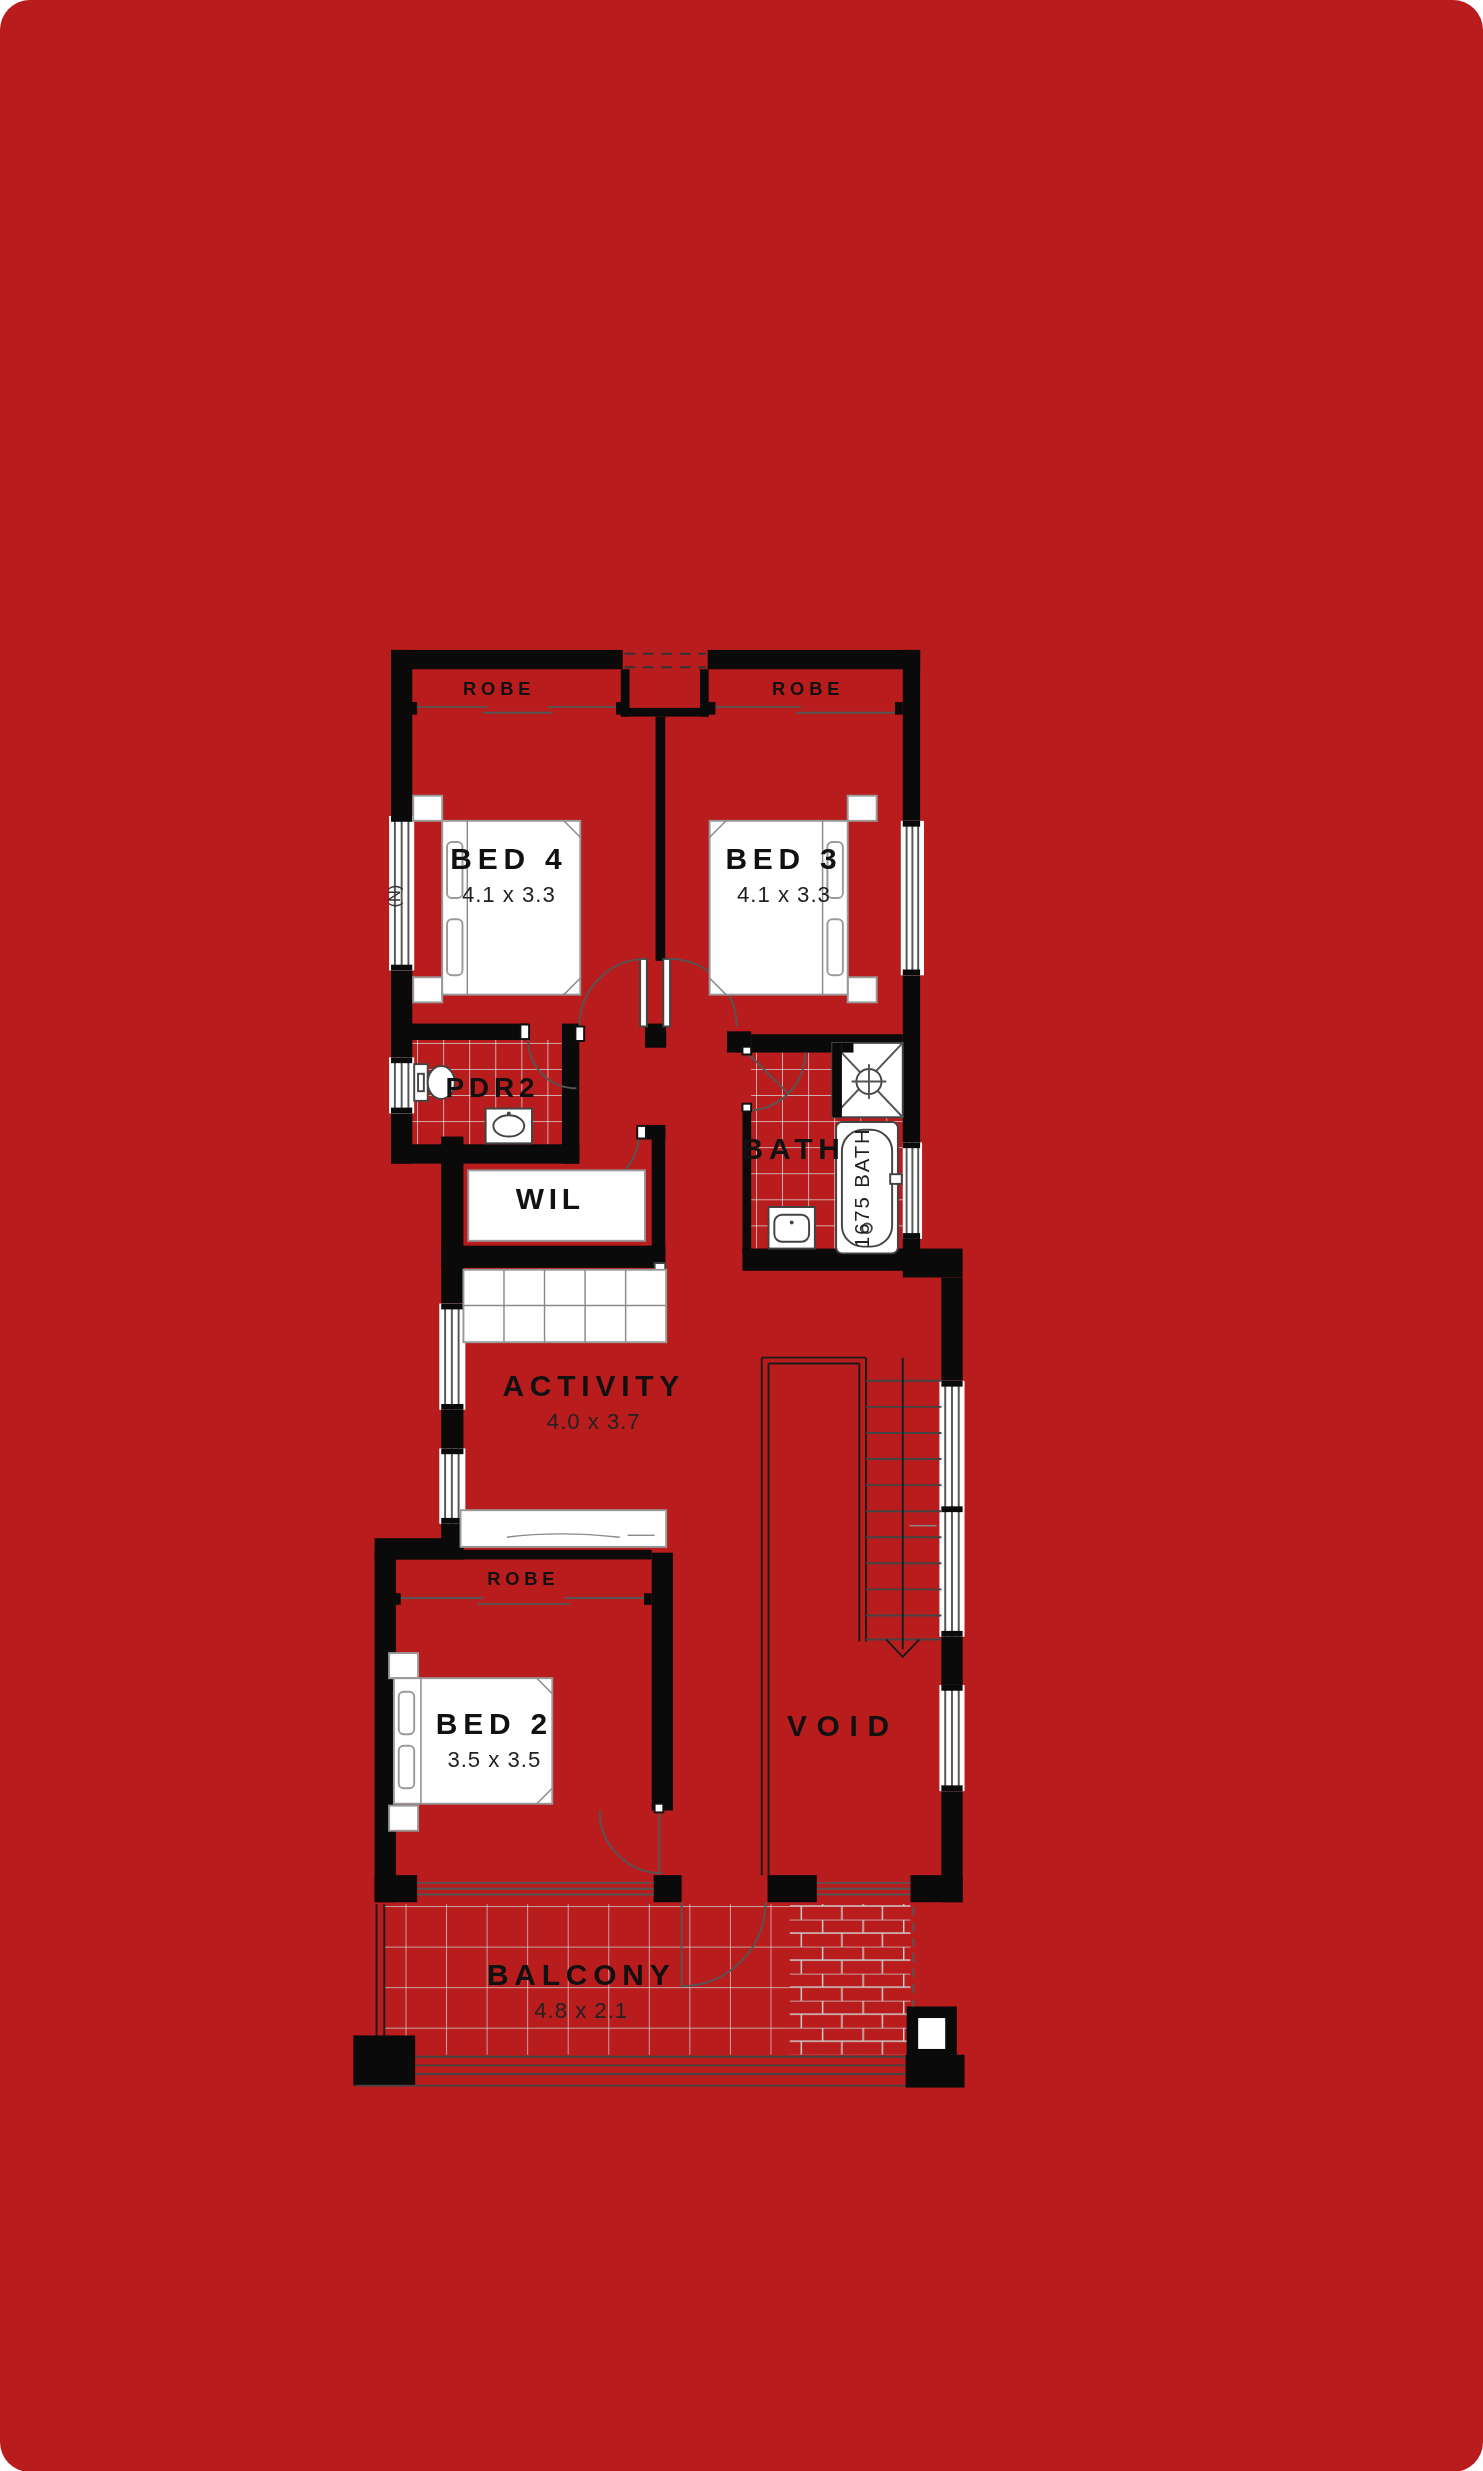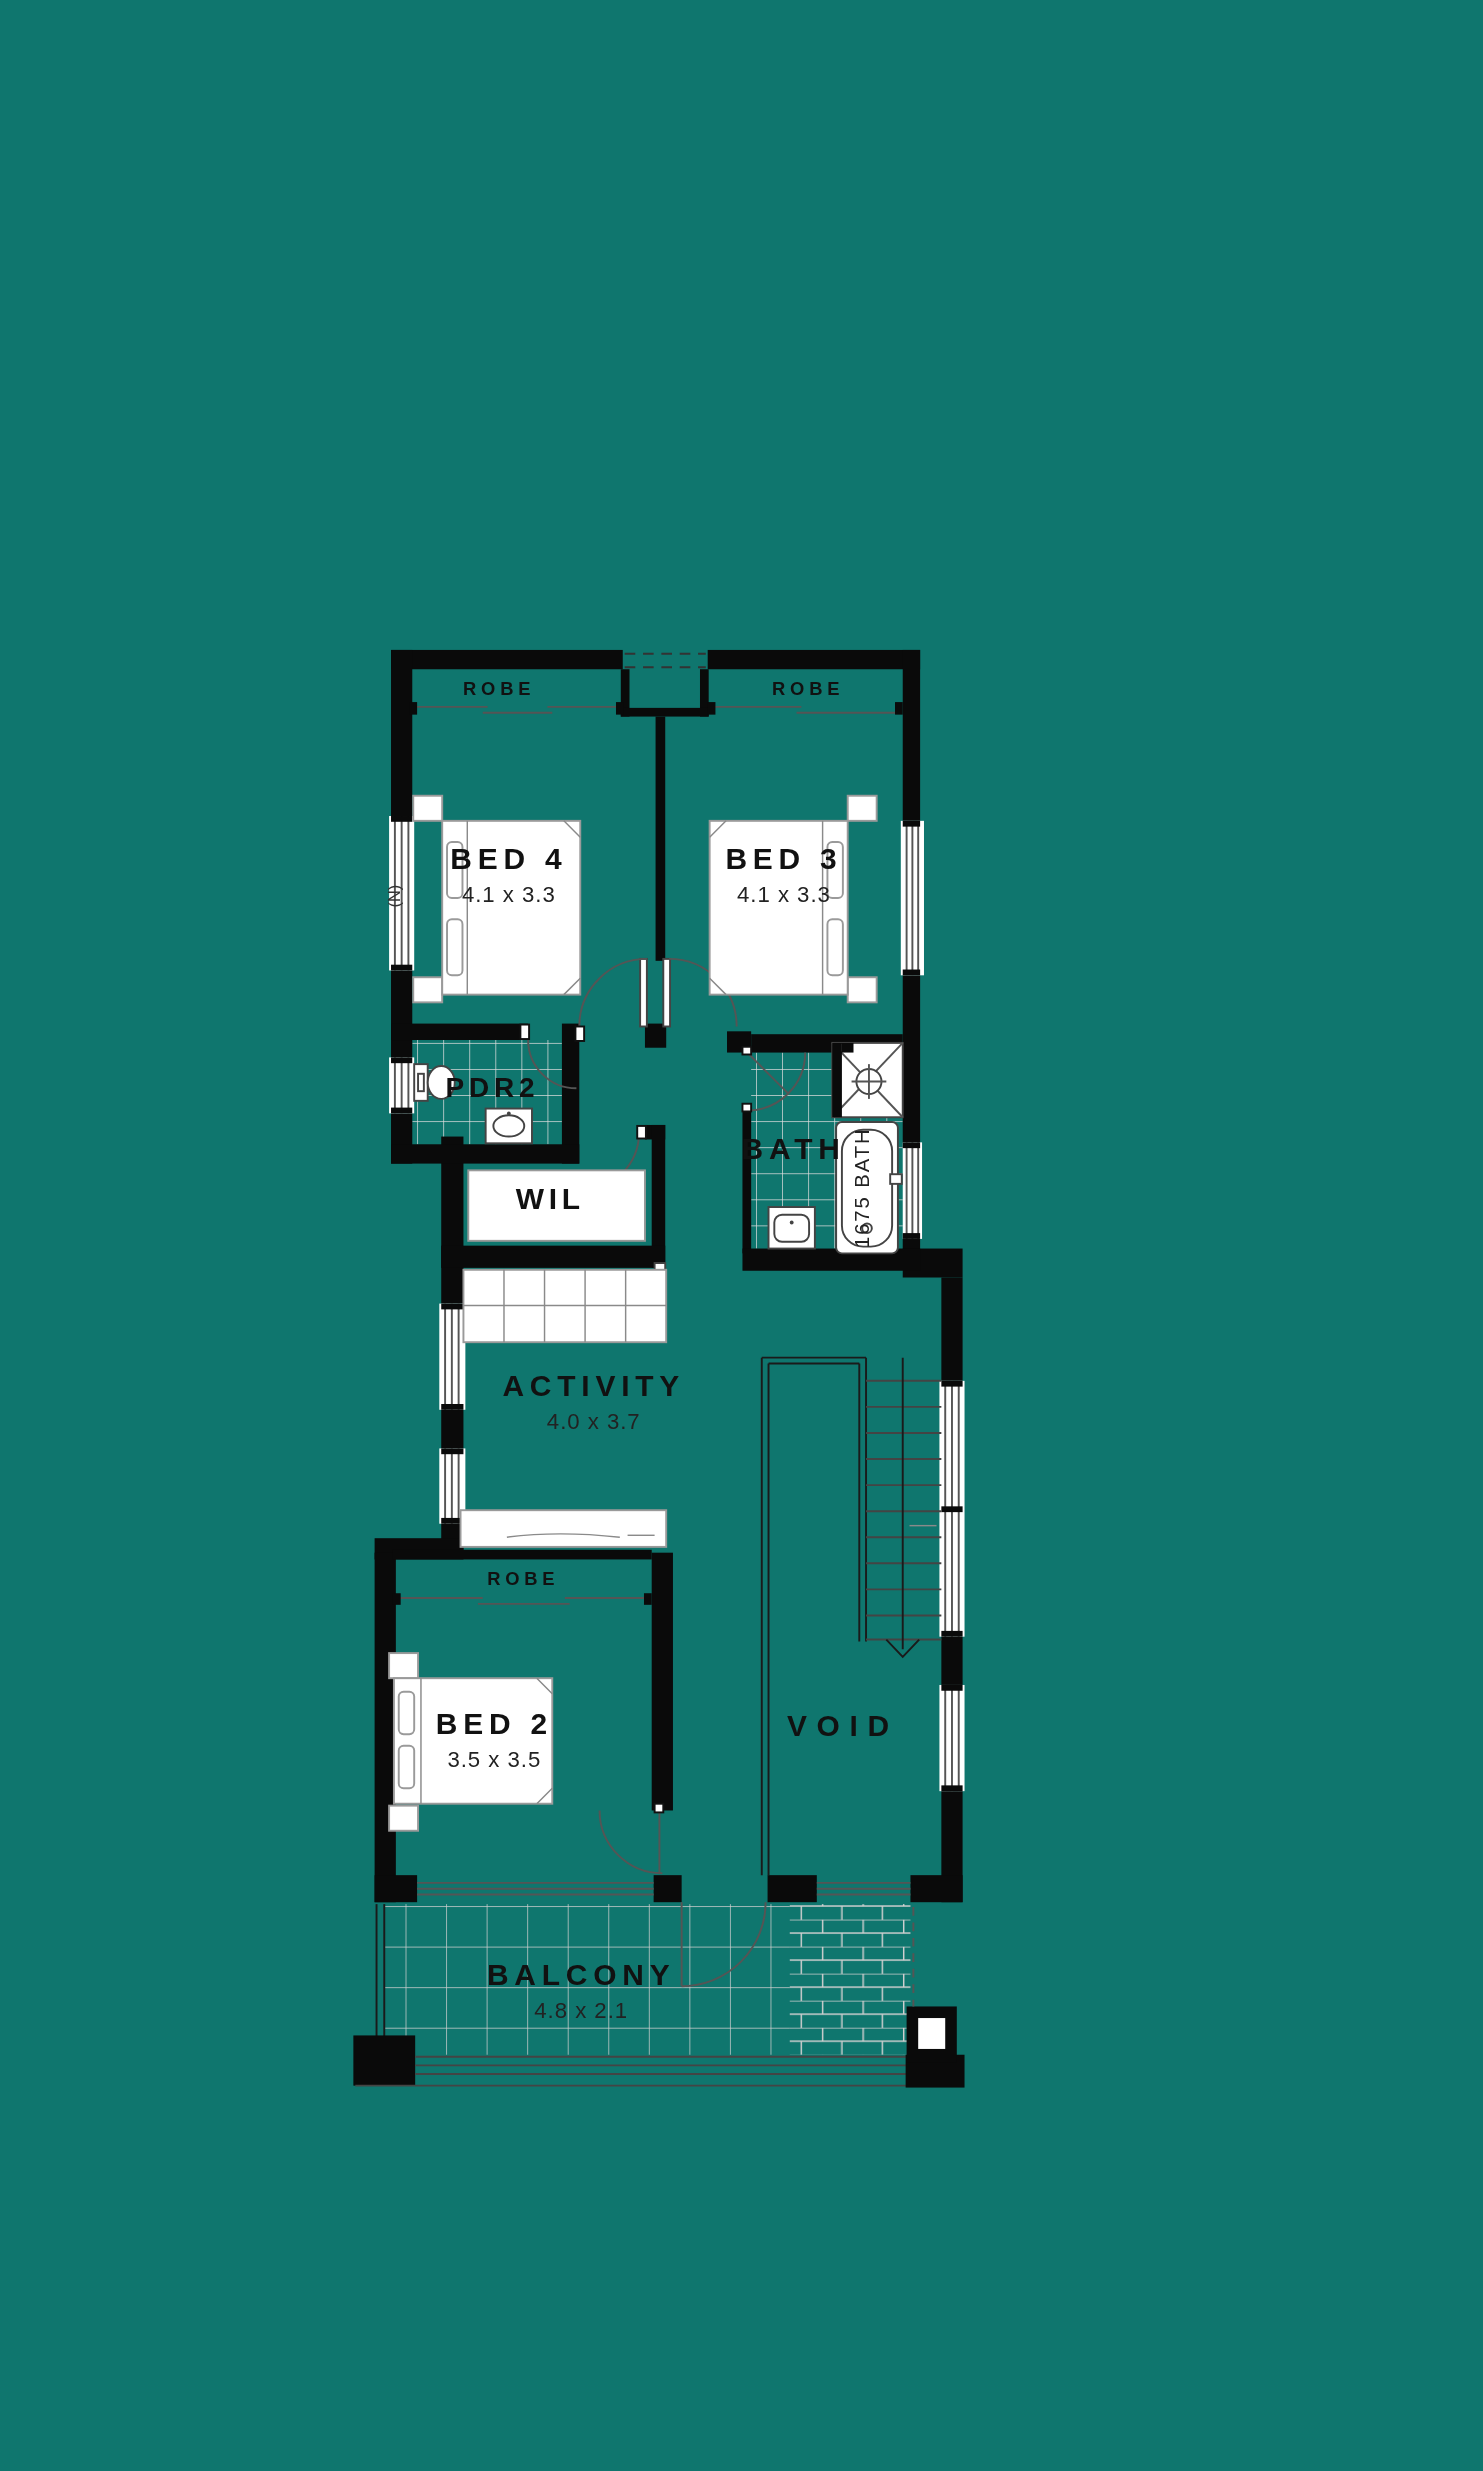--- a/index.html
+++ b/index.html
@@ -1,16 +1,16 @@
 <!DOCTYPE html>
 <html><head>
 <meta charset="utf-8">
 <style>
   html,body{margin:0;padding:0;background:#ffffff;}
-  .page{position:relative;width:1483px;height:2472px;background:#0f766e;overflow:hidden;}
+  .page{position:relative;width:1483px;height:2472px;background:#b91c1c;overflow:hidden;border-radius:30px;}
   svg{position:absolute;inset:0;}
   .wall{fill:#0a0a0a;stroke:none;}
   .thin{stroke:#1a1a1a;stroke-width:2;fill:none;}
   .hair{stroke:#8a8a8a;stroke-width:1.5;fill:none;}
   .furn{stroke:#9a9a9a;stroke-width:2;fill:#ffffff;}
   .fixt{stroke:#444444;stroke-width:2;fill:#ffffff;}
   .door{stroke:#555555;stroke-width:2;fill:none;}
   .winline{stroke:#555555;stroke-width:2;fill:none;}
   .room-label{font-family:"Liberation Sans",sans-serif;font-weight:700;font-size:31px;letter-spacing:6px;fill:#111111;text-anchor:middle;}
   .room-dims{font-family:"Liberation Sans",sans-serif;font-weight:400;font-size:23px;letter-spacing:1px;fill:#222222;text-anchor:middle;}

